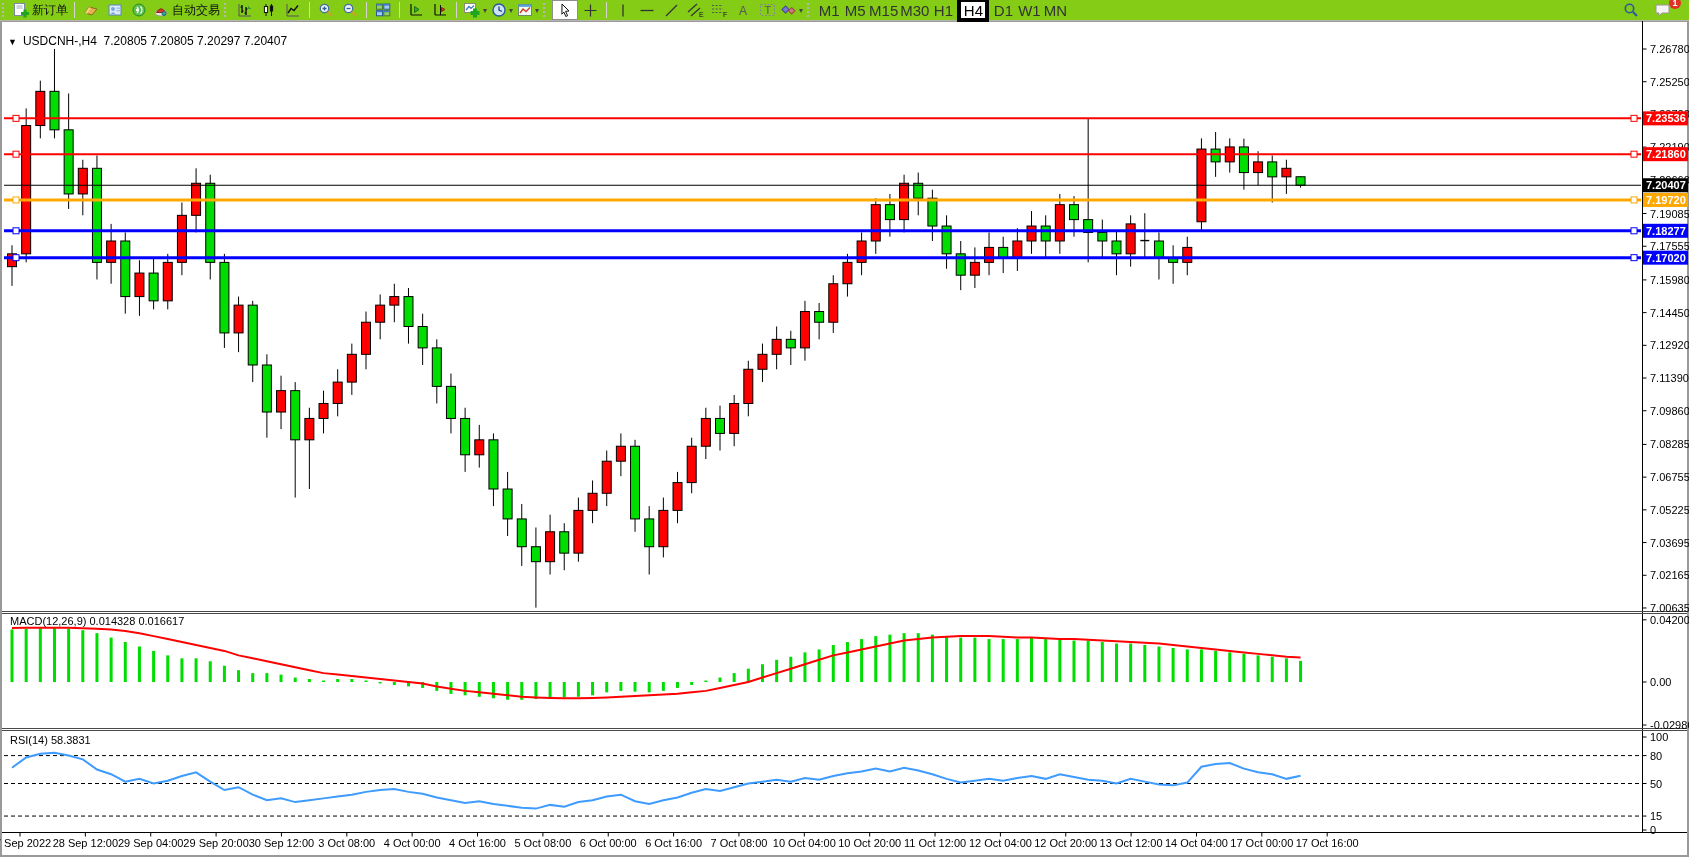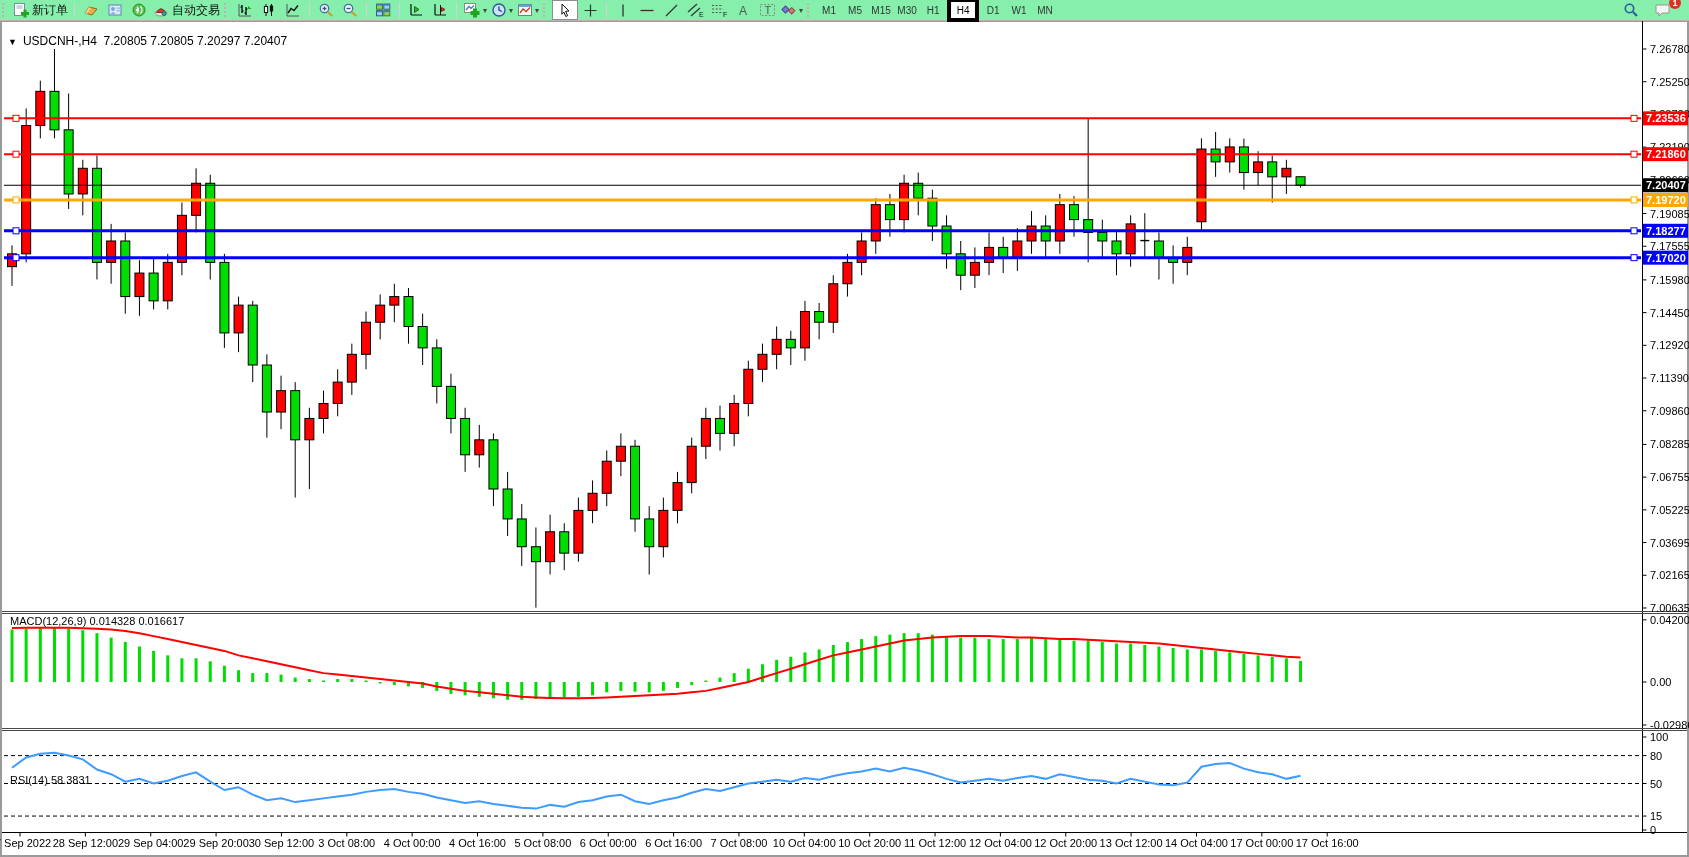--- a/index.html
+++ b/index.html
@@ -1,42 +1,42 @@
 <!DOCTYPE html>
 <html><head>
 <meta charset="utf-8">
 <style>
   html,body{margin:0;padding:0;width:1689px;height:857px;overflow:hidden;background:#fff;
     font-family:"Liberation Sans",sans-serif;}
   
-  .toolbar{position:absolute;left:0;top:0;width:1689px;height:20px;background:#86efac;
+  .toolbar{position:absolute;left:0;top:0;width:1689px;height:20px;background:#84cc16;
     border-bottom:1px solid #b8b5b0;display:flex;align-items:center;z-index:5;}
   .tb-btn{display:inline-flex;align-items:center;justify-content:center;height:18px;min-width:20px;
     padding:0 2px;cursor:default;}
   .tb-btn.active{background:#fff;border:1px solid #8e8e8e;}
   .tb-btn .cn{font-size:12px;color:#111;margin-left:3px;white-space:nowrap;}
   .tf-btn{display:inline-flex;align-items:center;justify-content:center;height:16px;min-width:24px;
-    font-size:10px;color:#333;margin:12px 1px;}
+    font-size:15px;color:#333;margin:12px 1px;}
   .tf-btn.active{background:#fff;border:4px solid #000000;color:#000;}
   .sep{width:1px;height:16px;background:#d6d3ce;margin:0 4px;}
   .grip{width:3px;height:14px;border-left:2px dotted #b9b6b0;margin:0 4px 0 2px;}
   .caret{font-size:8px;color:#444;margin-left:2px;}
   .tb-right{margin-left:auto;display:flex;align-items:center;padding-right:14px;gap:8px;}
   .badge{position:absolute;top:-4px;right:-6px;width:12px;height:12px;border-radius:50%;
     background:#e03224;color:#fff;font-size:9px;font-weight:bold;display:flex;align-items:center;
     justify-content:center;}
   .chat-wrap{position:relative;}
   
   .chart-window{position:absolute;left:0;top:21px;width:1687px;height:834px;border:1px solid #9a9a9a;
     background:#fff;}
   #chart-svg{position:absolute;left:0;top:0;z-index:1;}
   .overlay-label{position:absolute;z-index:3;font-size:12px;color:#000;white-space:pre;}
   #chart-title{left:8px;top:34px;font-size:12px;}
   #macd-label{left:10px;top:615px;font-size:11px;}
-  #rsi-label{left:10px;top:734px;font-size:11px;margin-top:40px;}
+  #rsi-label{left:10px;top:734px;font-size:11px;}
   .tri{display:inline-block;font-size:9px;margin-right:6px;color:#000;}
   svg text{font-family:"Liberation Sans",sans-serif;}
 </style>
 </head>
 <body>
 
 <div class="toolbar">
   <span class="grip"></span>
 
   <span class="tb-btn">

